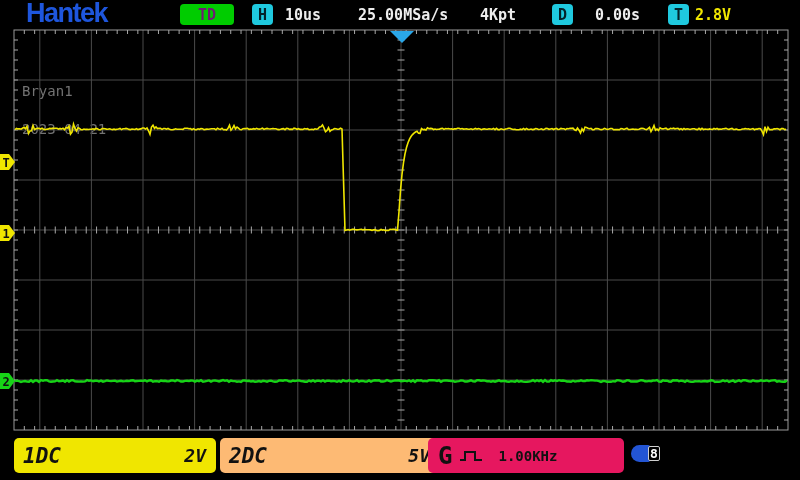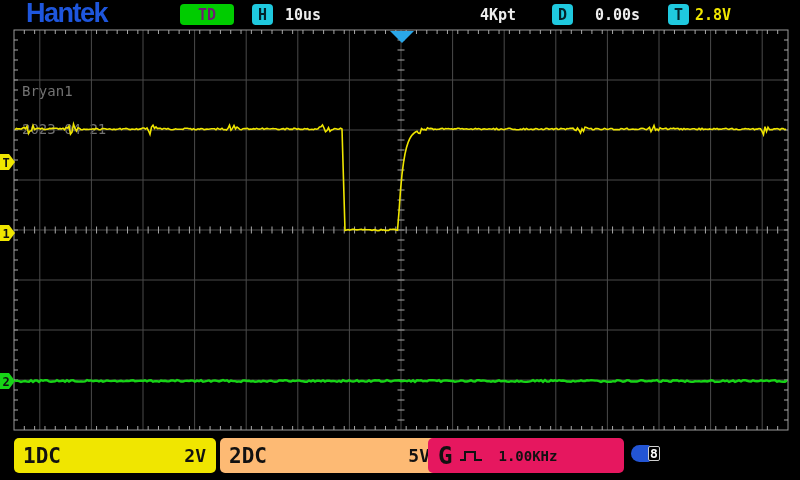--- a/index.html
+++ b/index.html
@@ -19,21 +19,21 @@
   .trig-level{color:#f0e600;}
   
   .overlay{position:absolute;left:22px;z-index:1;color:#737373;
            font:14px "DejaVu Sans Mono",monospace;text-shadow:1px 1px 0 #000;}
   
   .scope-svg{position:absolute;left:0;top:0;z-index:2;}
   
   .bottom-bar{position:absolute;left:0;top:436px;width:800px;height:44px;background:#000;z-index:3;}
   .chbox{position:absolute;top:2px;height:35px;border-radius:5px;color:#111;
          display:flex;align-items:center;justify-content:space-between;
-         font-family:"DejaVu Sans Mono",monospace;}
+         font-family:"DejaVu Sans Mono",monospace;font-style:italic;}
   .chbox .chname{font-weight:bold;font-size:21px;padding-left:9px;}
   .chbox .chscale{font-weight:bold;font-size:18px;padding-right:10px;margin-left:36px;}
   .genbox{position:absolute;left:428px;top:2px;width:196px;height:35px;border-radius:5px;
           color:#111;display:flex;align-items:center;}
   .gen-g{font:bold 24px "DejaVu Sans Mono",monospace;padding:0 6px 0 10px;}
   .gen-col{display:flex;line-height:16px;}
   .gen-row{display:flex;align-items:center;font:bold 14px "DejaVu Sans Mono",monospace;}
   .wave-glyph{margin-right:10px;display:inline-flex;}
   .usb{position:absolute;left:631px;top:9px;display:flex;align-items:center;}
   .usb-body{width:19px;height:17px;background:#2355d4;border-radius:9px 2px 2px 9px;}
@@ -44,20 +44,21 @@
 </head>
 <body>
 
 <div class="screen">
 
   <div class="top-bar">
     <div class="logo" style="color: rgb(30, 86, 221);">Hantek</div>
     <div class="btn-td">TD</div>
     <div class="badge" style="left:252px">H</div>
     <div class="tb-text" style="left:285px">10us</div>
+    <div class="tb-text" style="left:358px">25.00MSa/s</div>
     <div class="tb-text" style="left:480px">4Kpt</div>
     <div class="badge" style="left:552px">D</div>
     <div class="tb-text" style="left:595px">0.00s</div>
     <div class="badge" style="left:668px">T</div>
     <div class="tb-text trig-level" style="left:695px">2.8V</div>
   </div>
 
   <div class="overlay" style="top:83px">Bryan1</div>
   <div class="overlay" style="top:121px">2023-04-21</div>
 

